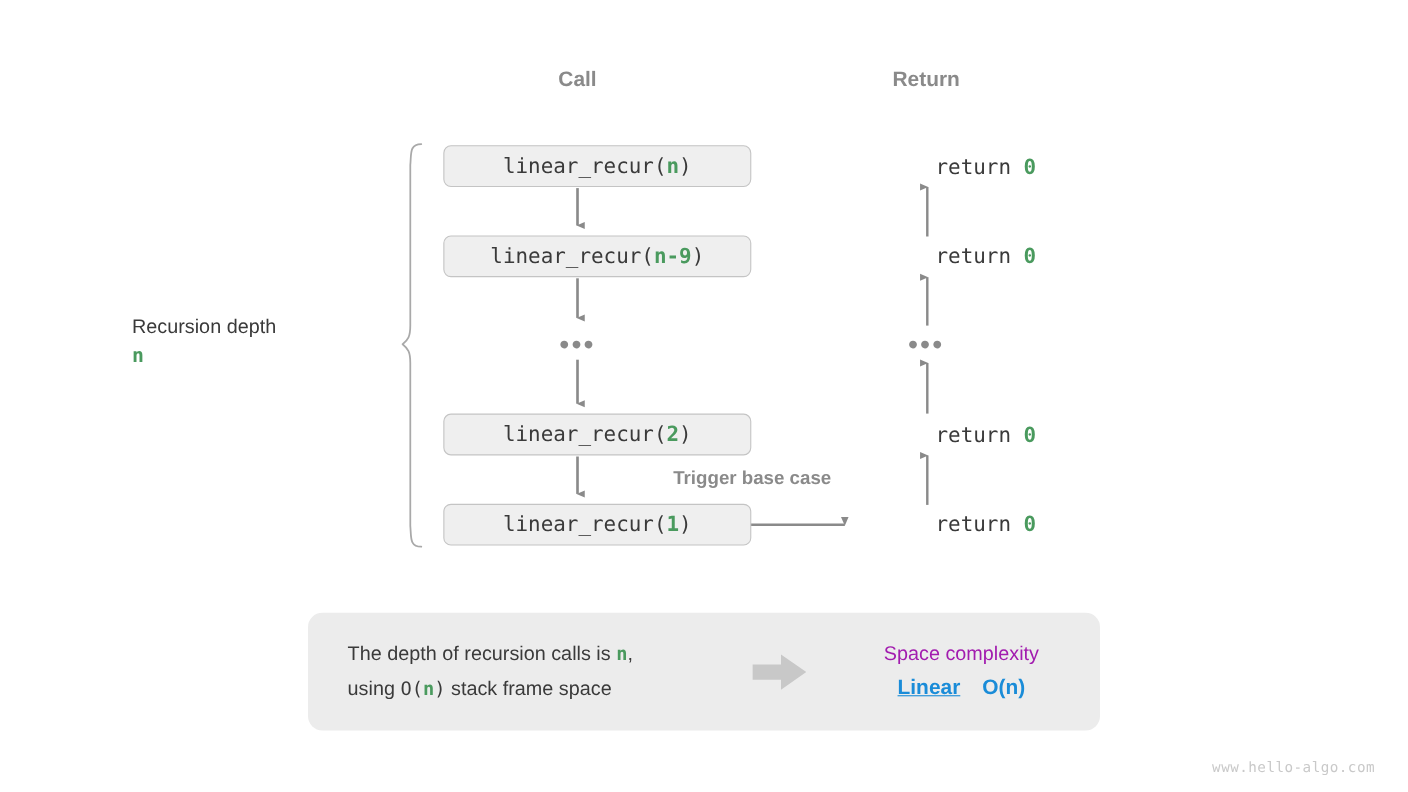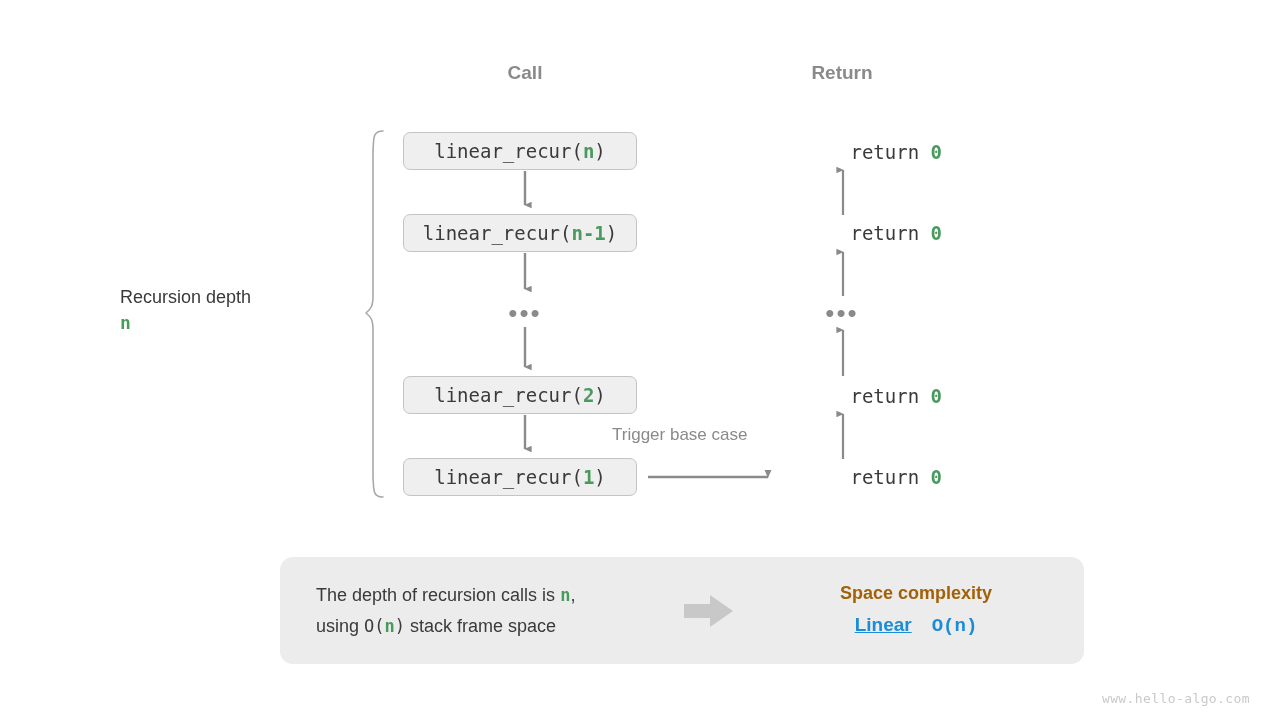--- a/index.html
+++ b/index.html
@@ -31,21 +31,21 @@
     text-align: center;
     white-space: nowrap;
   }
   #header-call   { left: 425px; top: 62px; width: 200px; }
   #header-return { left: 742px; top: 62px; width: 200px; }
 
   
   .call-box {
     position: absolute;
     left: 403px;
-    width: 234px;
+    width: 280px;
     height: 38px;
     box-sizing: border-box;
     background: #efefef;
     border: 1.4px solid #c4c4c4;
     border-radius: 7px;
     display: flex;
     align-items: center;
     justify-content: center;
     font-family: "DejaVu Sans Mono", "Liberation Mono", monospace;
     font-size: 19px;
@@ -114,31 +114,31 @@
     font-family: "DejaVu Sans Mono", "Liberation Mono", monospace;
     font-size: 18px;
   }
 
   
   #trigger-note {
     position: absolute;
     left: 612px;
     top: 425px;
     font-size: 17px;
-    font-weight: normal;
+    font-weight: bold;
     color: #8a8a8a;
     white-space: nowrap;
   }
 
   
   #summary-panel {
     position: absolute;
     left: 280px;
     top: 557px;
-    width: 804px;
+    width: 720px;
     height: 107px;
     background: #ececec;
     border-radius: 13px;
     display: flex;
     align-items: center;
   }
   #summary-left {
     width: 390px;
     padding-left: 36px;
     box-sizing: border-box;
@@ -162,36 +162,36 @@
     align-items: center;
     justify-content: center;
   }
   #summary-right {
     flex: 1;
     text-align: center;
     line-height: 1.65;
   }
   #summary-right .sc-title {
     font-size: 18px;
-    font-weight: bold;
-    color: #a16207;
+    font-weight: normal;
+    color: #a21caf;
     display: block;
   }
   #summary-right .sc-value {
     display: block;
     font-size: 19px;
     font-weight: bold;
     color: #1a8cd8;
   }
   #summary-right .sc-value .sc-word {
     font-family: "Liberation Sans", sans-serif;
     text-decoration: underline;
   }
   #summary-right .sc-value .sc-notation {
-    font-family: Liberation Mono, monospace;
+    font-family: Liberation Sans, sans-serif;
     margin-left: 20px;
   }
 
   
   #watermark {
     position: absolute;
     right: 30px;
     bottom: 14px;
     font-family: "DejaVu Sans Mono", "Liberation Mono", monospace;
     font-size: 13px;
@@ -242,21 +242,21 @@
   <div class="col-header" id="header-call">Call</div>
   <div class="col-header" id="header-return">Return</div>
 
   <div class="call-box" id="call-box-0">
     <span>linear_recur(</span>
       <span class="arg">n</span>
       <span>)</span>
   </div>
   <div class="call-box" id="call-box-1">
     <span>linear_recur(</span>
-      <span class="arg">n-1</span>
+      <span class="arg">n-9</span>
       <span>)</span>
   </div>
   <div class="call-box" id="call-box-2">
     <span>linear_recur(</span>
       <span class="arg">2</span>
       <span>)</span>
   </div>
   <div class="call-box" id="call-box-3">
     <span>linear_recur(</span>
       <span class="arg">1</span>

